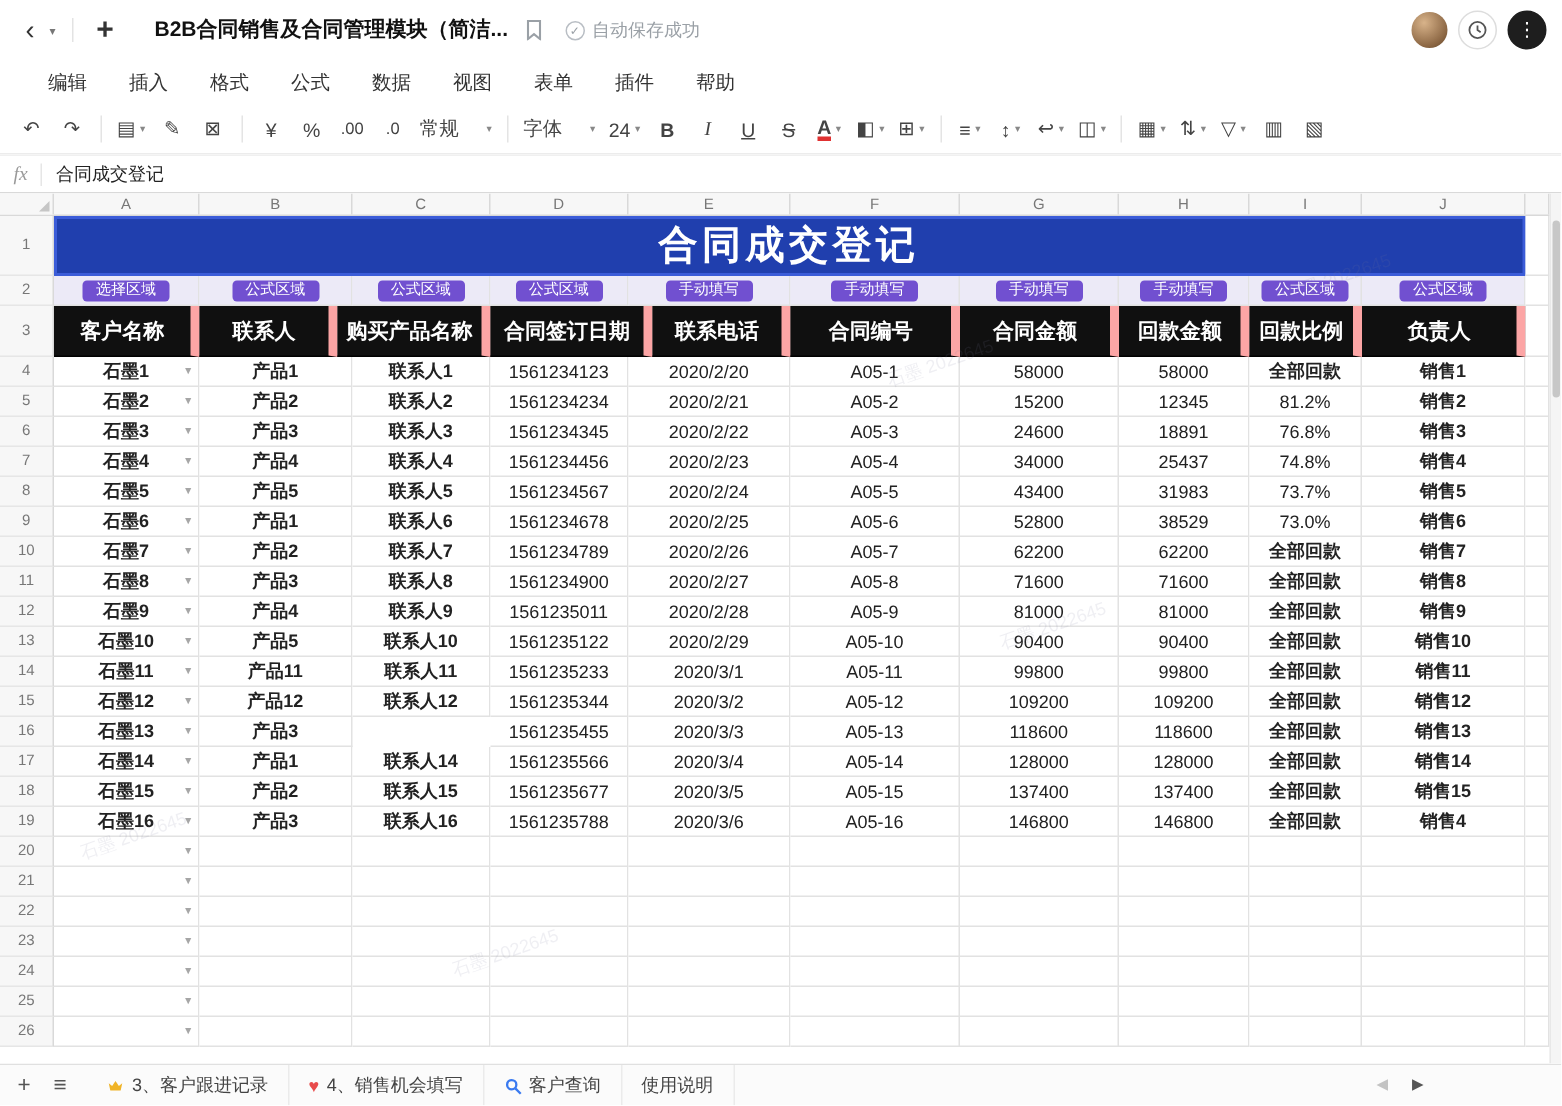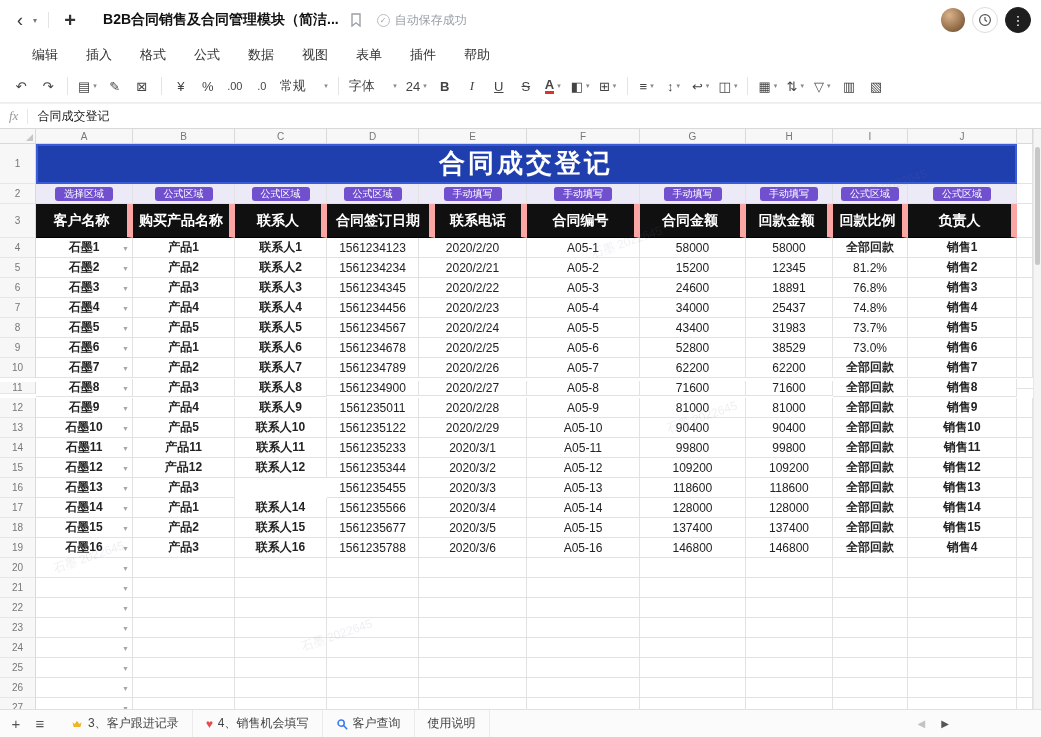--- a/index.html
+++ b/index.html
@@ -288,22 +288,22 @@
             <span class="pill">公式区域</span>
           </div>
           <div class="cell badge-cell" style="width: 109px;">
             <span class="pill">公式区域</span>
           </div>
           <div class="cell sliver" style="width: 16px;"></div>
         </div>
         <div class="row" style="height: 34px;">
           <div class="rowhead">3</div>
           <div class="cell hdr-cell" style="width: 97px;">客户名称</div>
+          <div class="cell hdr-cell" style="width: 92px;">联系人</div>
           <div class="cell hdr-cell" style="width: 102px;">购买产品名称</div>
-          <div class="cell hdr-cell" style="width: 92px;">联系人</div>
           <div class="cell hdr-cell" style="width: 108px;">合同签订日期</div>
           <div class="cell hdr-cell" style="width: 92px;">联系电话</div>
           <div class="cell hdr-cell" style="width: 113px;">合同编号</div>
           <div class="cell hdr-cell" style="width: 106px;">合同金额</div>
           <div class="cell hdr-cell" style="width: 87px;">回款金额</div>
           <div class="cell hdr-cell" style="width: 75px;">回款比例</div>
           <div class="cell hdr-cell" style="width: 109px;">负责人</div>
           <div class="cell sliver" style="width: 16px;"></div>
         </div>
         <div class="row" style="height: 20px;">
@@ -397,21 +397,21 @@
           <div class="cell bold-cell" style="width: 92px;">联系人7</div>
           <div class="cell" style="width: 92px;">1561234789</div>
           <div class="cell" style="width: 108px;">2020/2/26</div>
           <div class="cell" style="width: 113px;">A05-7</div>
           <div class="cell" style="width: 106px;">62200</div>
           <div class="cell" style="width: 87px;">62200</div>
           <div class="cell bold-cell" style="width: 75px;">全部回款</div>
           <div class="cell bold-cell" style="width: 109px;">销售7</div>
           <div class="cell sliver" style="width: 16px;"></div>
         </div>
-        <div class="row" style="height: 20px; align-items: center;">
+        <div class="row" style="height: 20px;">
           <div class="rowhead">11</div>
           <div class="cell bold-cell" style="width: 97px;">石墨8<span class="dd-caret">▼</span></div>
           <div class="cell bold-cell" style="width: 102px;">产品3</div>
           <div class="cell bold-cell" style="width: 92px;">联系人8</div>
           <div class="cell" style="width: 92px;">1561234900</div>
           <div class="cell" style="width: 108px;">2020/2/27</div>
           <div class="cell" style="width: 113px;">A05-8</div>
           <div class="cell" style="width: 106px;">71600</div>
           <div class="cell" style="width: 87px;">71600</div>
           <div class="cell bold-cell" style="width: 75px;">全部回款</div>
@@ -621,36 +621,20 @@
           <div class="cell" style="width: 108px;"></div>
           <div class="cell" style="width: 113px;"></div>
           <div class="cell" style="width: 106px;"></div>
           <div class="cell" style="width: 87px;"></div>
           <div class="cell" style="width: 75px;"></div>
           <div class="cell" style="width: 109px;"></div>
           <div class="cell sliver" style="width: 16px;"></div>
         </div>
         <div class="row" style="height: 20px;">
           <div class="rowhead">26</div>
-          <div class="cell" style="width: 97px;">
-            <span class="dd-caret">▼</span>
-          </div>
-          <div class="cell" style="width: 102px;"></div>
-          <div class="cell" style="width: 92px;"></div>
-          <div class="cell" style="width: 92px;"></div>
-          <div class="cell" style="width: 108px;"></div>
-          <div class="cell" style="width: 113px;"></div>
-          <div class="cell" style="width: 106px;"></div>
-          <div class="cell" style="width: 87px;"></div>
-          <div class="cell" style="width: 75px;"></div>
-          <div class="cell" style="width: 109px;"></div>
-          <div class="cell sliver" style="width: 16px;"></div>
-        </div>
-        <div class="row" style="height: 20px;">
-          <div class="rowhead">27</div>
           <div class="cell" style="width: 97px;">
             <span class="dd-caret">▼</span>
           </div>
           <div class="cell" style="width: 102px;"></div>
           <div class="cell" style="width: 92px;"></div>
           <div class="cell" style="width: 92px;"></div>
           <div class="cell" style="width: 108px;"></div>
           <div class="cell" style="width: 113px;"></div>
           <div class="cell" style="width: 106px;"></div>
           <div class="cell" style="width: 87px;"></div>

